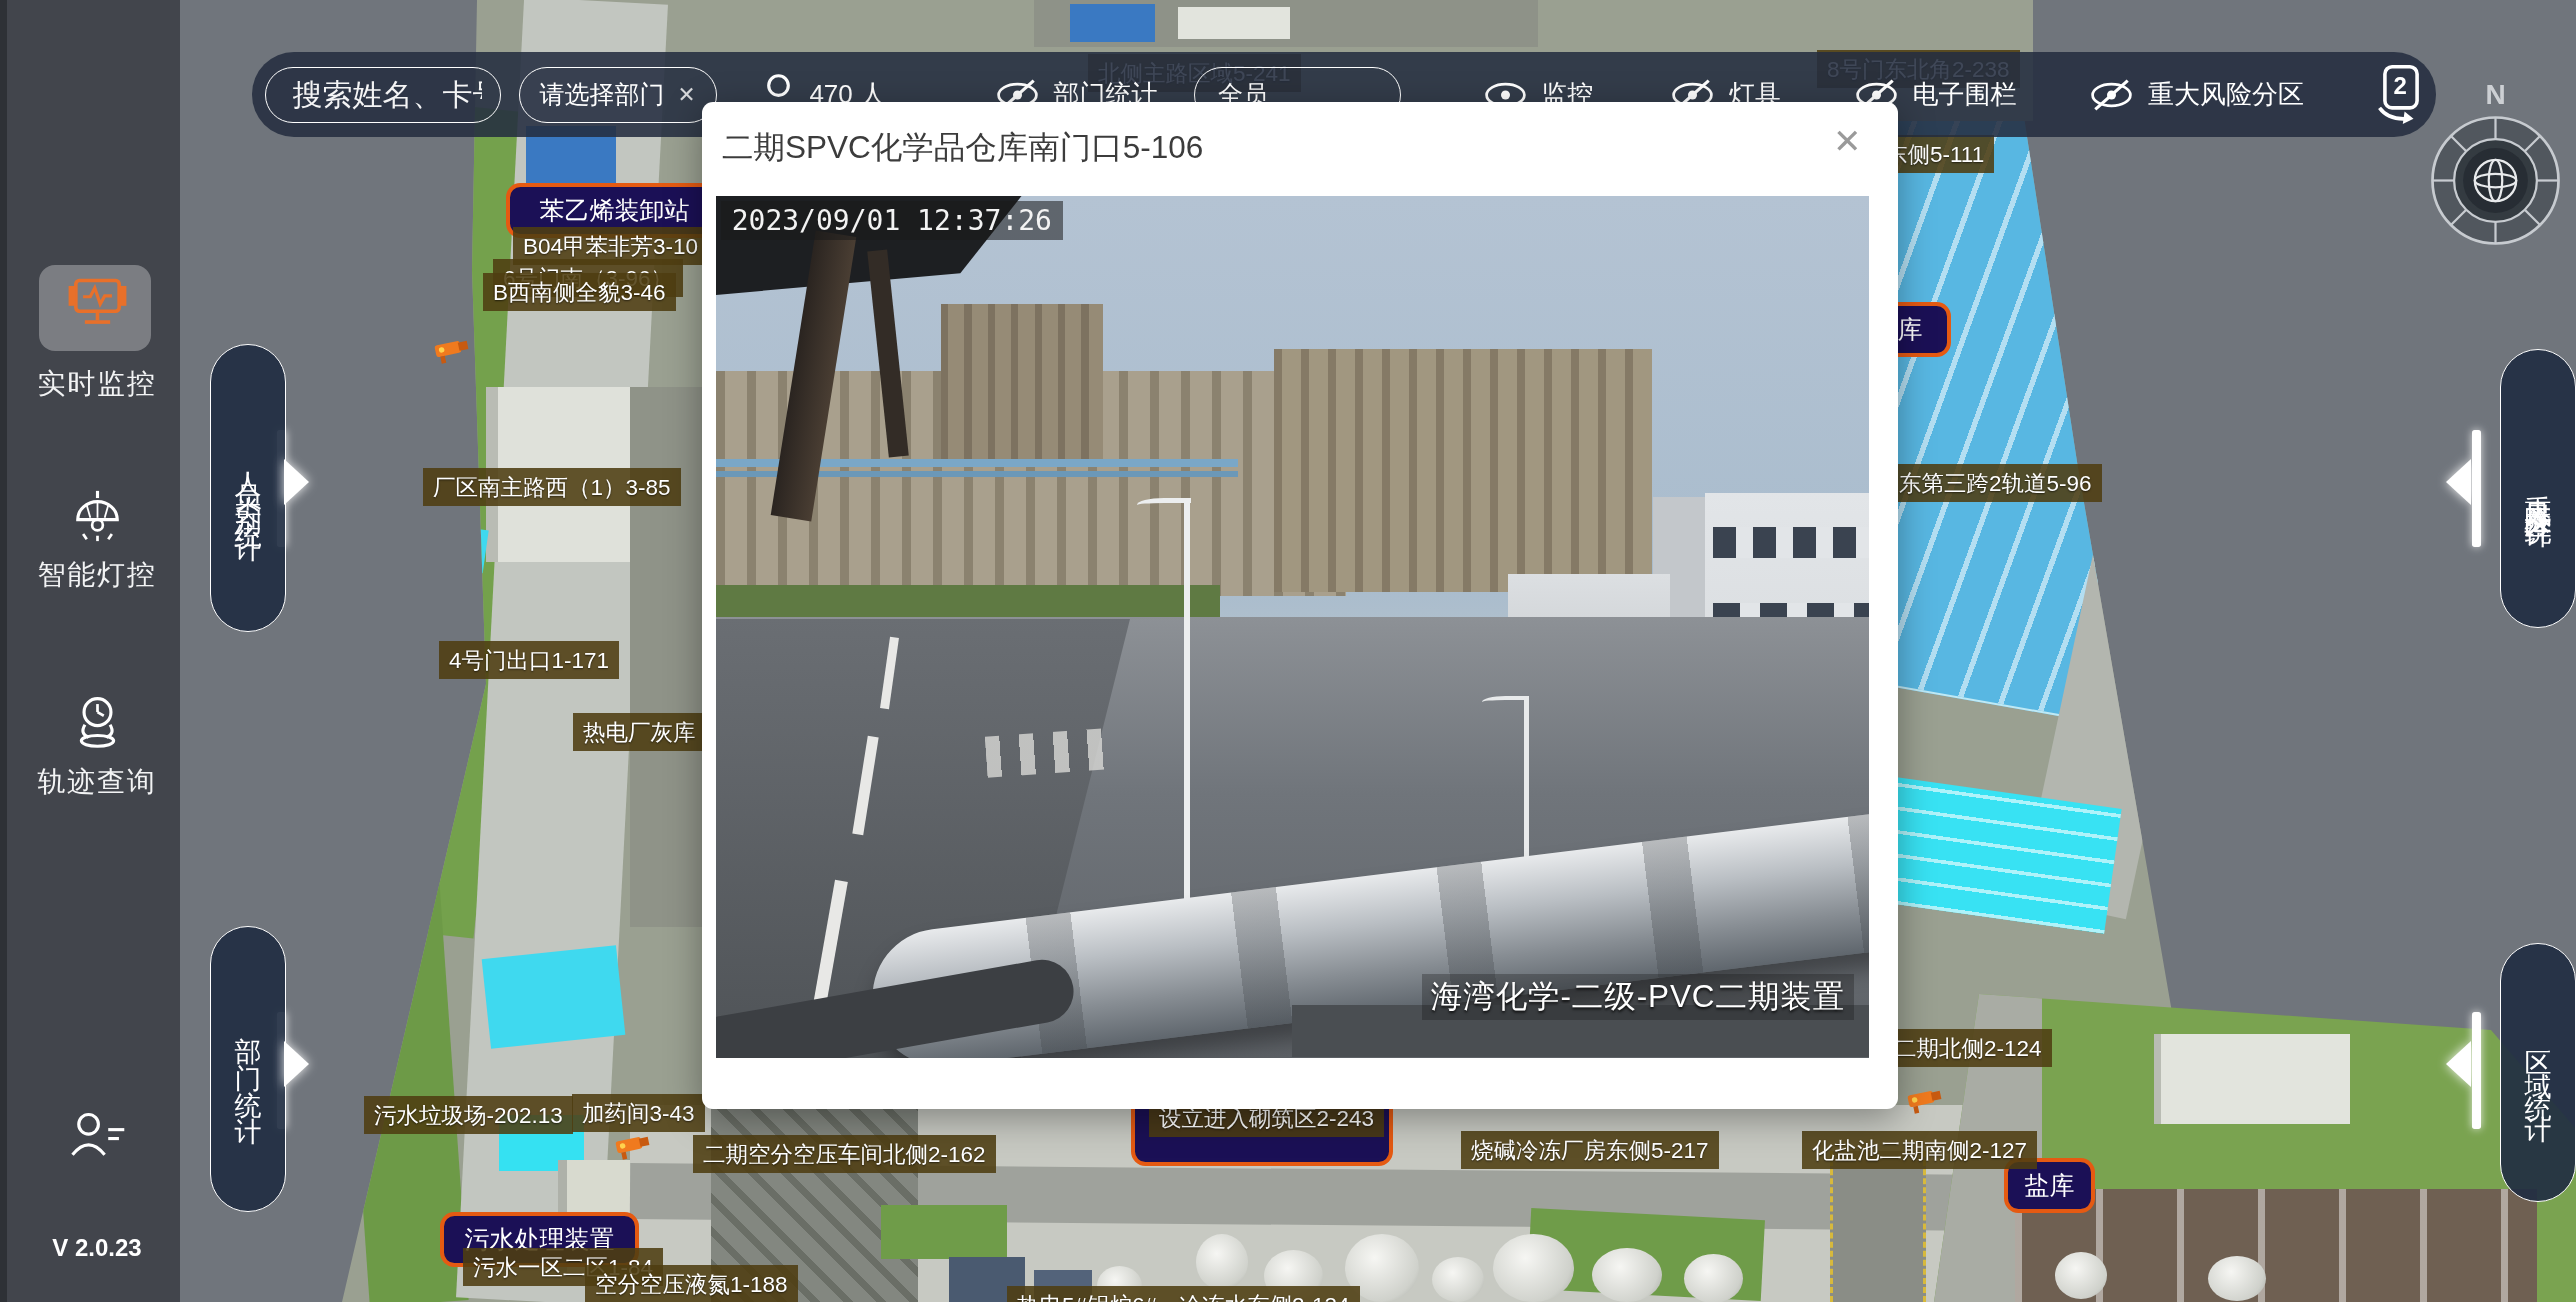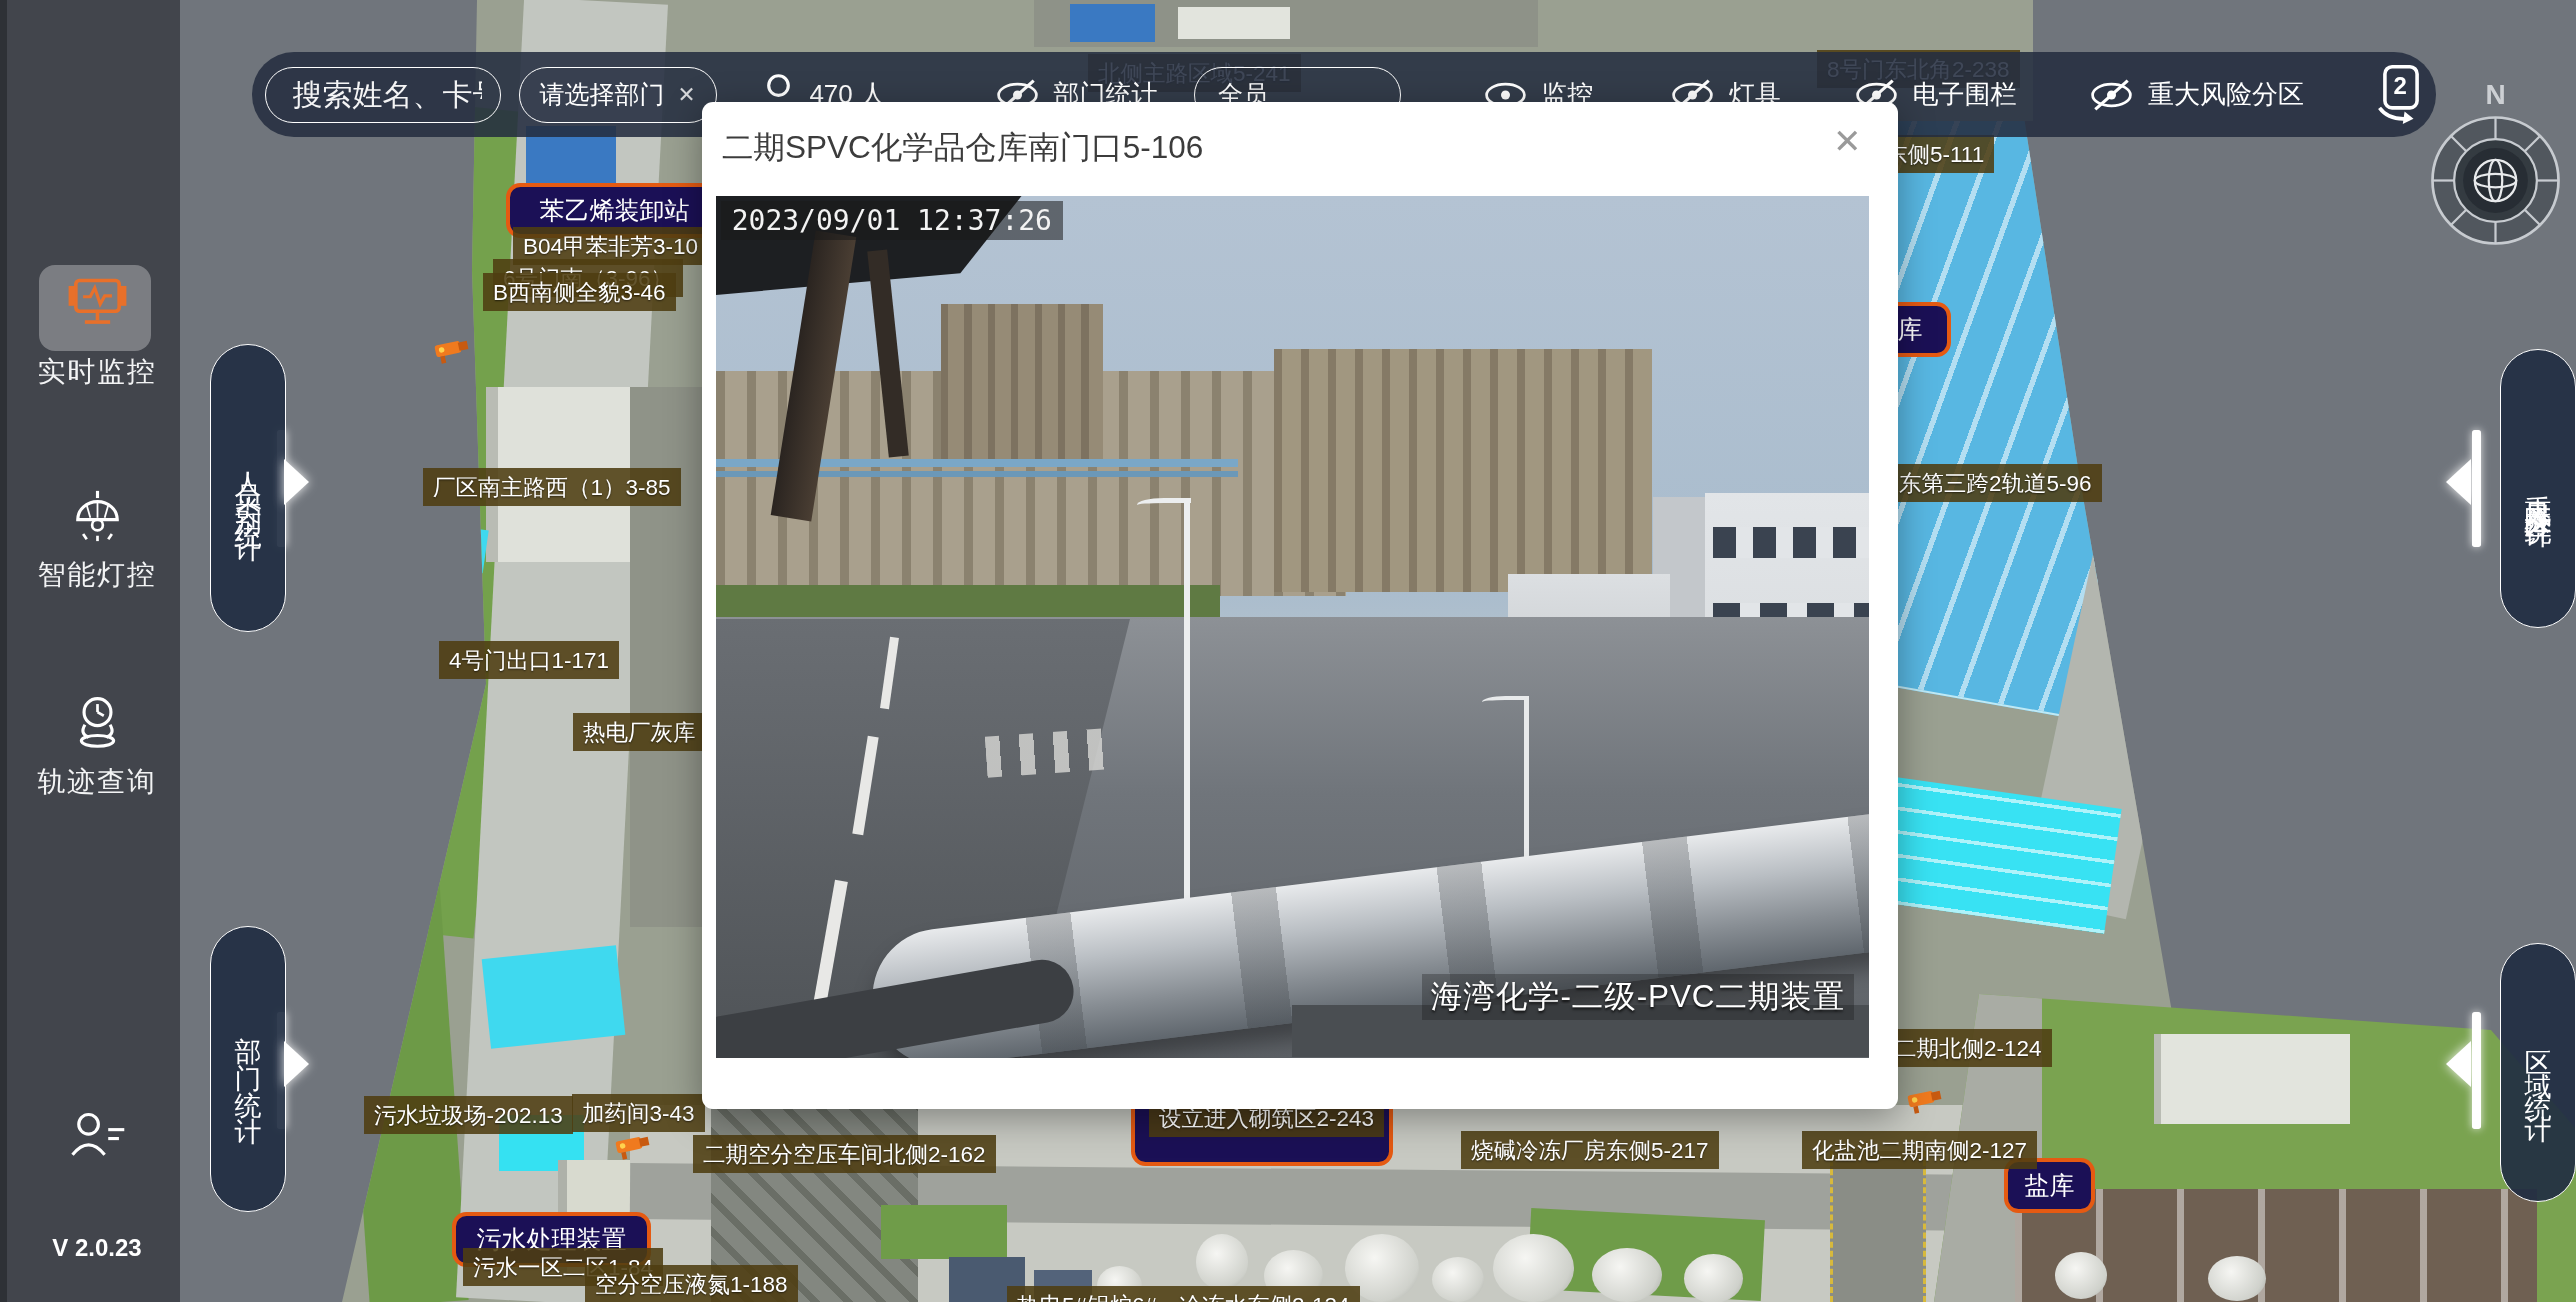--- a/index.html
+++ b/index.html
@@ -158,21 +158,21 @@
   <div class="map-callout" style="left:506px;top:183px;width:180px">苯乙烯装卸站</div>
   <div class="map-label" style="left:513px;top:227px">B04甲苯非芳3-10</div>
   <div class="map-label" style="left:493px;top:259px">6号门南（3-96）</div>
   <div class="map-label" style="left:483px;top:273px">B西南侧全貌3-46</div>
   <div class="map-label" style="left:423px;top:468px">厂区南主路西（1）3-85</div>
   <div class="map-label" style="left:439px;top:641px">4号门出口1-171</div>
   <div class="map-label" style="left:573px;top:713px">热电厂灰库</div>
   <div class="map-label" style="left:364px;top:1096px">污水垃圾场-202.13</div>
   <div class="map-label" style="left:572px;top:1094px">加药间3-43</div>
   <div class="map-label" style="left:693px;top:1135px">二期空分空压车间北侧2-162</div>
-  <div class="map-callout" style="left:452px;top:1212px;width:162px">污水处理装置</div>
+  <div class="map-callout" style="left:440px;top:1212px;width:162px">污水处理装置</div>
   <div class="map-label" style="left:463px;top:1248px;z-index:4">污水一区二区1-84</div>
   <div class="map-label" style="left:585px;top:1265px;z-index:4">空分空压液氮1-188</div>
   <div class="map-label" style="left:1817px;top:50px">8号门东北角2-238</div>
   <div class="map-label" style="left:1830px;top:135px">月台东侧5-111</div>
   <div class="map-label" style="left:1889px;top:464px">东第三跨2轨道5-96</div>
   <div class="map-callout" style="left:1869px;top:302px;width:45px">库</div>
   <div class="map-label" style="left:1884px;top:1029px">二期北侧2-124</div>
   <div class="map-label" style="left:1461px;top:1131px">烧碱冷冻厂房东侧5-217</div>
   <div class="map-label" style="left:1802px;top:1131px">化盐池二期南侧2-127</div>
   <div class="map-callout" style="left:2004px;top:1158px;width:54px">盐库</div>
@@ -294,21 +294,21 @@
   <div class="active-tile"></div>
   <div class="side-item" style="top:275px;">
     <svg width="65" height="58" viewBox="0 0 72 64">
       <rect x="12" y="6" width="48" height="34" rx="4" fill="none" stroke="#e8702a" stroke-width="4"></rect>
       <rect x="4" y="12" width="8" height="22" fill="#e8702a"></rect>
       <rect x="60" y="12" width="8" height="22" fill="#e8702a"></rect>
       <polyline points="20,24 28,24 33,14 39,32 44,23 52,23" fill="none" stroke="#e8702a" stroke-width="3.5"></polyline>
       <line x1="36" y1="40" x2="36" y2="50" stroke="#e8702a" stroke-width="4"></line>
       <line x1="22" y1="52" x2="50" y2="52" stroke="#e8702a" stroke-width="4"></line>
     </svg>
-    <span class="lbl" style="margin-top:20px;">实时监控</span>
+    <span class="lbl" style="margin-top:32px;">实时监控</span>
   </div>
 
   <div class="side-item" style="top:489px;">
     <svg width="61" height="54" viewBox="0 0 68 60">
       <line x1="34" y1="2" x2="34" y2="10" stroke="#fff" stroke-width="3.5"></line>
       <path d="M12 34 A22 20 0 0 1 56 34 Z" fill="none" stroke="#fff" stroke-width="3.5"></path>
       <line x1="22" y1="18" x2="26" y2="32" stroke="#fff" stroke-width="2"></line>
       <line x1="34" y1="14" x2="34" y2="32" stroke="#fff" stroke-width="2"></line>
       <line x1="46" y1="18" x2="42" y2="32" stroke="#fff" stroke-width="2"></line>
       <circle cx="34" cy="40" r="6" fill="none" stroke="#fff" stroke-width="3"></circle>

